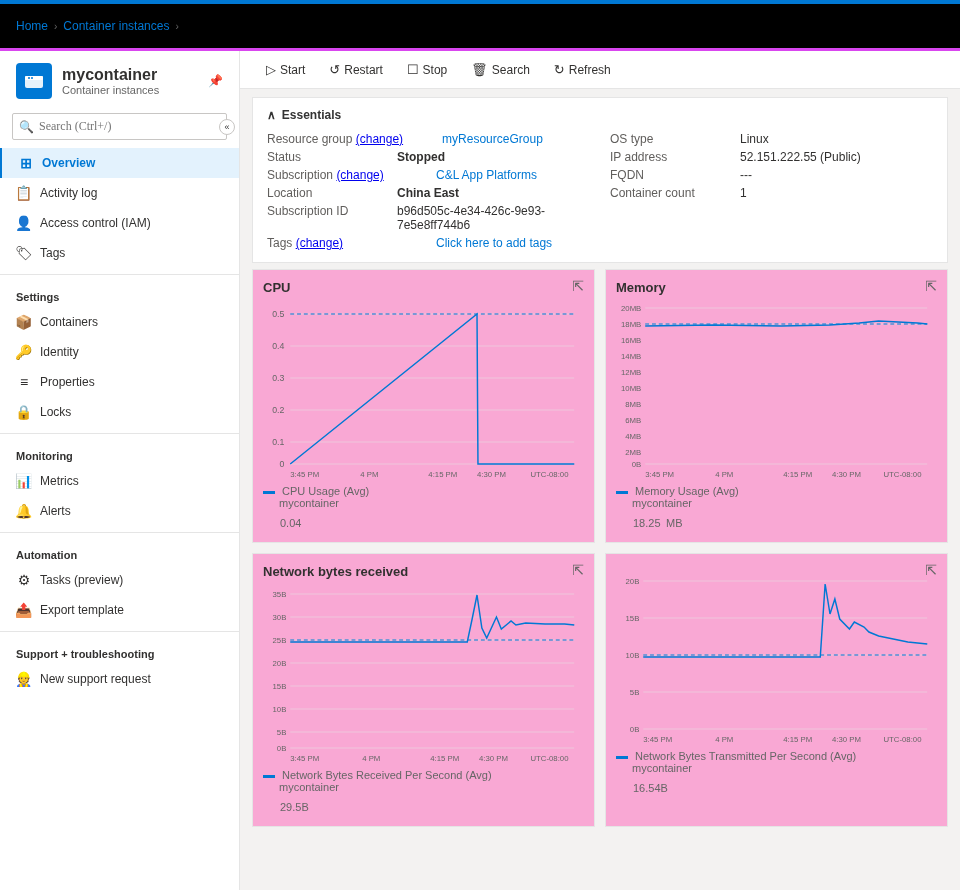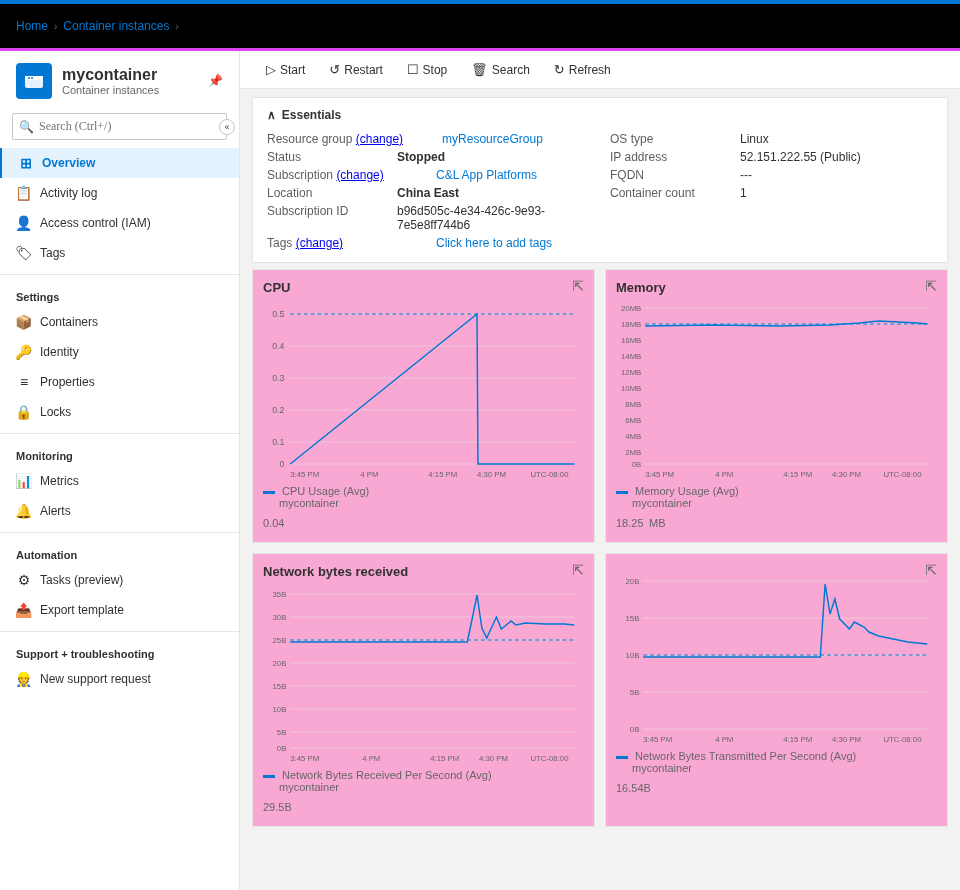--- a/index.html
+++ b/index.html
@@ -52,21 +52,21 @@
     .ess-value.bold { font-weight: 600; }
 
     
     .charts-area { flex: 1; overflow-y: auto; padding: 0 12px 12px; }
     .charts-row { display: grid; grid-template-columns: 1fr 1fr; gap: 10px; margin-bottom: 10px; }
     .chart-card { background: #f9a8d4; border: 1px solid #e5e5e5; padding: 10px; position: relative; }
     .chart-card-title { font-size: 13px; font-weight: 600; color: #323130; margin-bottom: 4px; }
     .chart-pin { position: absolute; top: 8px; right: 10px; color: #666; cursor: pointer; font-size: 14px; }
     .chart-container { height: 180px; position: relative; overflow: hidden; }
     .chart-meta { margin-top: 6px; font-size: 11px; color: #666; }
-    .chart-value { font-size: 20px; font-weight: 600; color: #323130; }
+    .chart-value { font-size: 20px; font-weight: 600; color: #323130; margin-left: 17px; }
     .chart-value span { font-size: 11px; font-weight: normal; color: #666; }
     .chart-legend-line { display: inline-block; width: 12px; height: 3px; background: #0078d4; margin-right: 4px; vertical-align: middle; }
 
     
     svg { overflow: visible; }
   </style>
 </head>
 <body>
 
 <div class="top-bar"></div>

